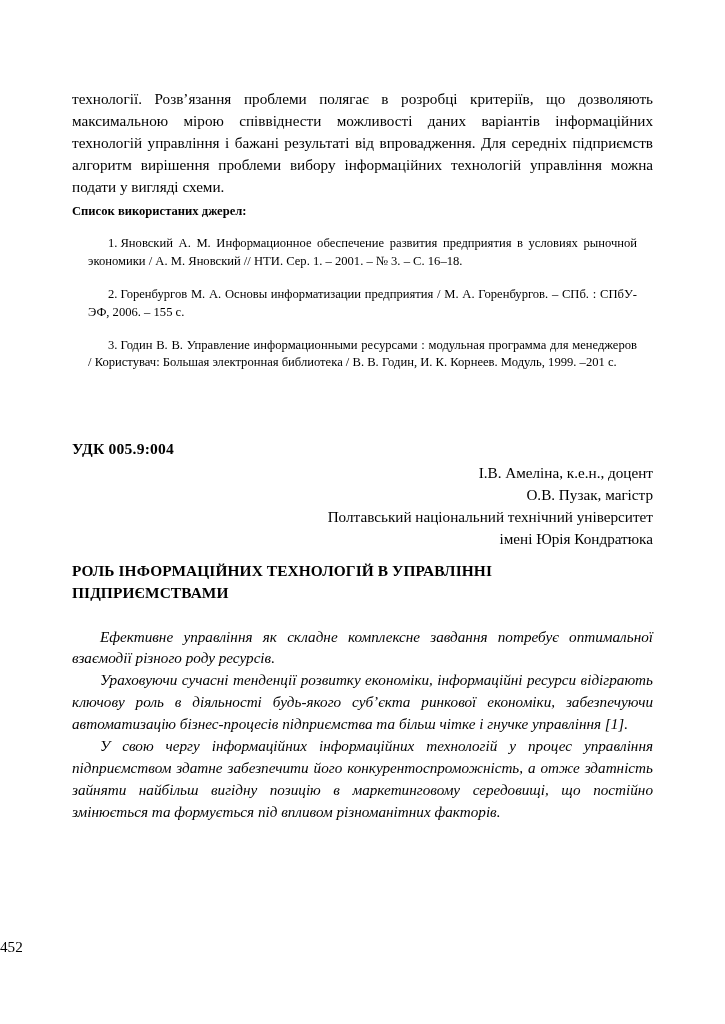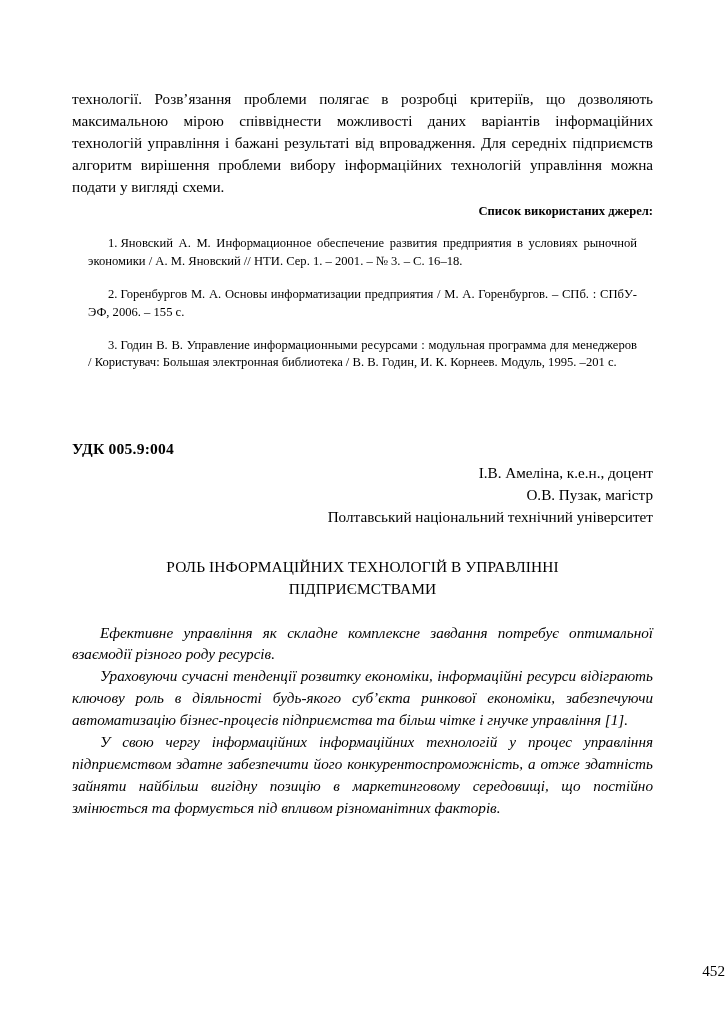--- a/index.html
+++ b/index.html
@@ -31,21 +31,21 @@
   }
   .body-par {
     text-align: justify;
     text-align-last: left;
   }
   .indent {
     text-indent: 28px;
     font-style: italic;
   }
   .refs-head {
-    text-align: right;
+    text-align: left;
     font-weight: bold;
     font-size: 12.6px;
     margin-top: 7px;
     margin-bottom: 1px;
   }
   .ref-item {
     font-size: 12.6px;
     line-height: 1.38;
     text-align: justify;
     text-align-last: left;
@@ -68,70 +68,70 @@
     text-align: right;
     font-size: 15.2px;
     line-height: 1.45;
   }
   .affil {
     text-align: right;
     font-size: 15.2px;
     line-height: 1.45;
   }
   .title {
-    margin-top: 28px;
-    text-align: center;
-    font-weight: normal;
+    margin-top: 10px;
+    text-align: left;
+    font-weight: bold;
     font-size: 15.4px;
     line-height: 1.42;
     letter-spacing: 0.1px;
   }
   .section-body {
     margin-top: 22px;
   }
   .section-body p {
     margin-bottom: 0;
   }
   .pagenum {
     position: absolute;
     left: 0;
     right: 0;
     top: 938px;
-    text-align: right;
+    text-align: left;
     font-size: 15.2px;
-    margin-top: 24px;
   }
 </style>
 </head>
 <body>
 
 <div class="page">
 
   <p class="body-par">технології. Розв’язання проблеми полягає в розробці критеріїв, що дозволяють максимальною мірою співвіднести можливості даних варіантів інформаційних технологій управління і бажані результаті від впровадження. Для середніх підприємств алгоритм вирішення проблеми вибору інформаційних технологій управління можна подати у вигляді схеми.</p>
 
   <div class="refs-head">Список використаних джерел:</div>
 
   <p class="ref-item ref-first-line">
     <span class="num">1.</span><span>Яновский А. М. Информационное обеспечение развития предприятия в условиях рыночной экономики / А. М. Яновский // НТИ. Сер. 1. – 2001. – № 3. – С. 16–18.</span>
   </p>
   <p class="ref-item ref-first-line">
     <span class="num">2.</span><span>Горенбургов М. А. Основы информатизации предприятия / М. А. Горенбургов. – СПб. : СПбУ-ЭФ, 2006. – 155 с.</span>
   </p>
   <p class="ref-item ref-first-line">
-    <span class="num">3.</span><span>Годин В. В. Управление информационными ресурсами : модульная программа для менеджеров / Користувач: Большая электронная библиотека / В. В. Годин, И. К. Корнеев. Модуль, 1995. –201 с.</span>
+    <span class="num">3.</span><span>Годин В. В. Управление информационными ресурсами : модульная программа для менеджеров / Користувач: Большая электронная библиотека / В. В. Годин, И. К. Корнеев. Модуль, 1999. –201 с.</span>
   </p>
 
   <div class="udk">УДК 005.9:004</div>
 
   <div class="authors">
     <div>І.В. Амеліна, к.е.н., доцент</div>
     <div>О.В. Пузак, магістр</div>
   </div>
   <div class="affil">
     <div>Полтавський національний технічний університет</div>
+    <div>імені Юрія Кондратюка</div>
   </div>
 
   <div class="title">
     <div>РОЛЬ ІНФОРМАЦІЙНИХ ТЕХНОЛОГІЙ В УПРАВЛІННІ</div>
     <div>ПІДПРИЄМСТВАМИ</div>
   </div>
 
   <div class="section-body">
     <p class="body-par indent">Ефективне управління як складне комплексне завдання потребує оптимальної взаємодії різного роду ресурсів.</p>
     <p class="body-par indent">Ураховуючи сучасні тенденції розвитку економіки, інформаційні ресурси відіграють ключову роль в діяльності будь-якого суб’єкта ринкової економіки, забезпечуючи автоматизацію бізнес-процесів підприємства та більш чітке і гнучке управління [1].</p>

